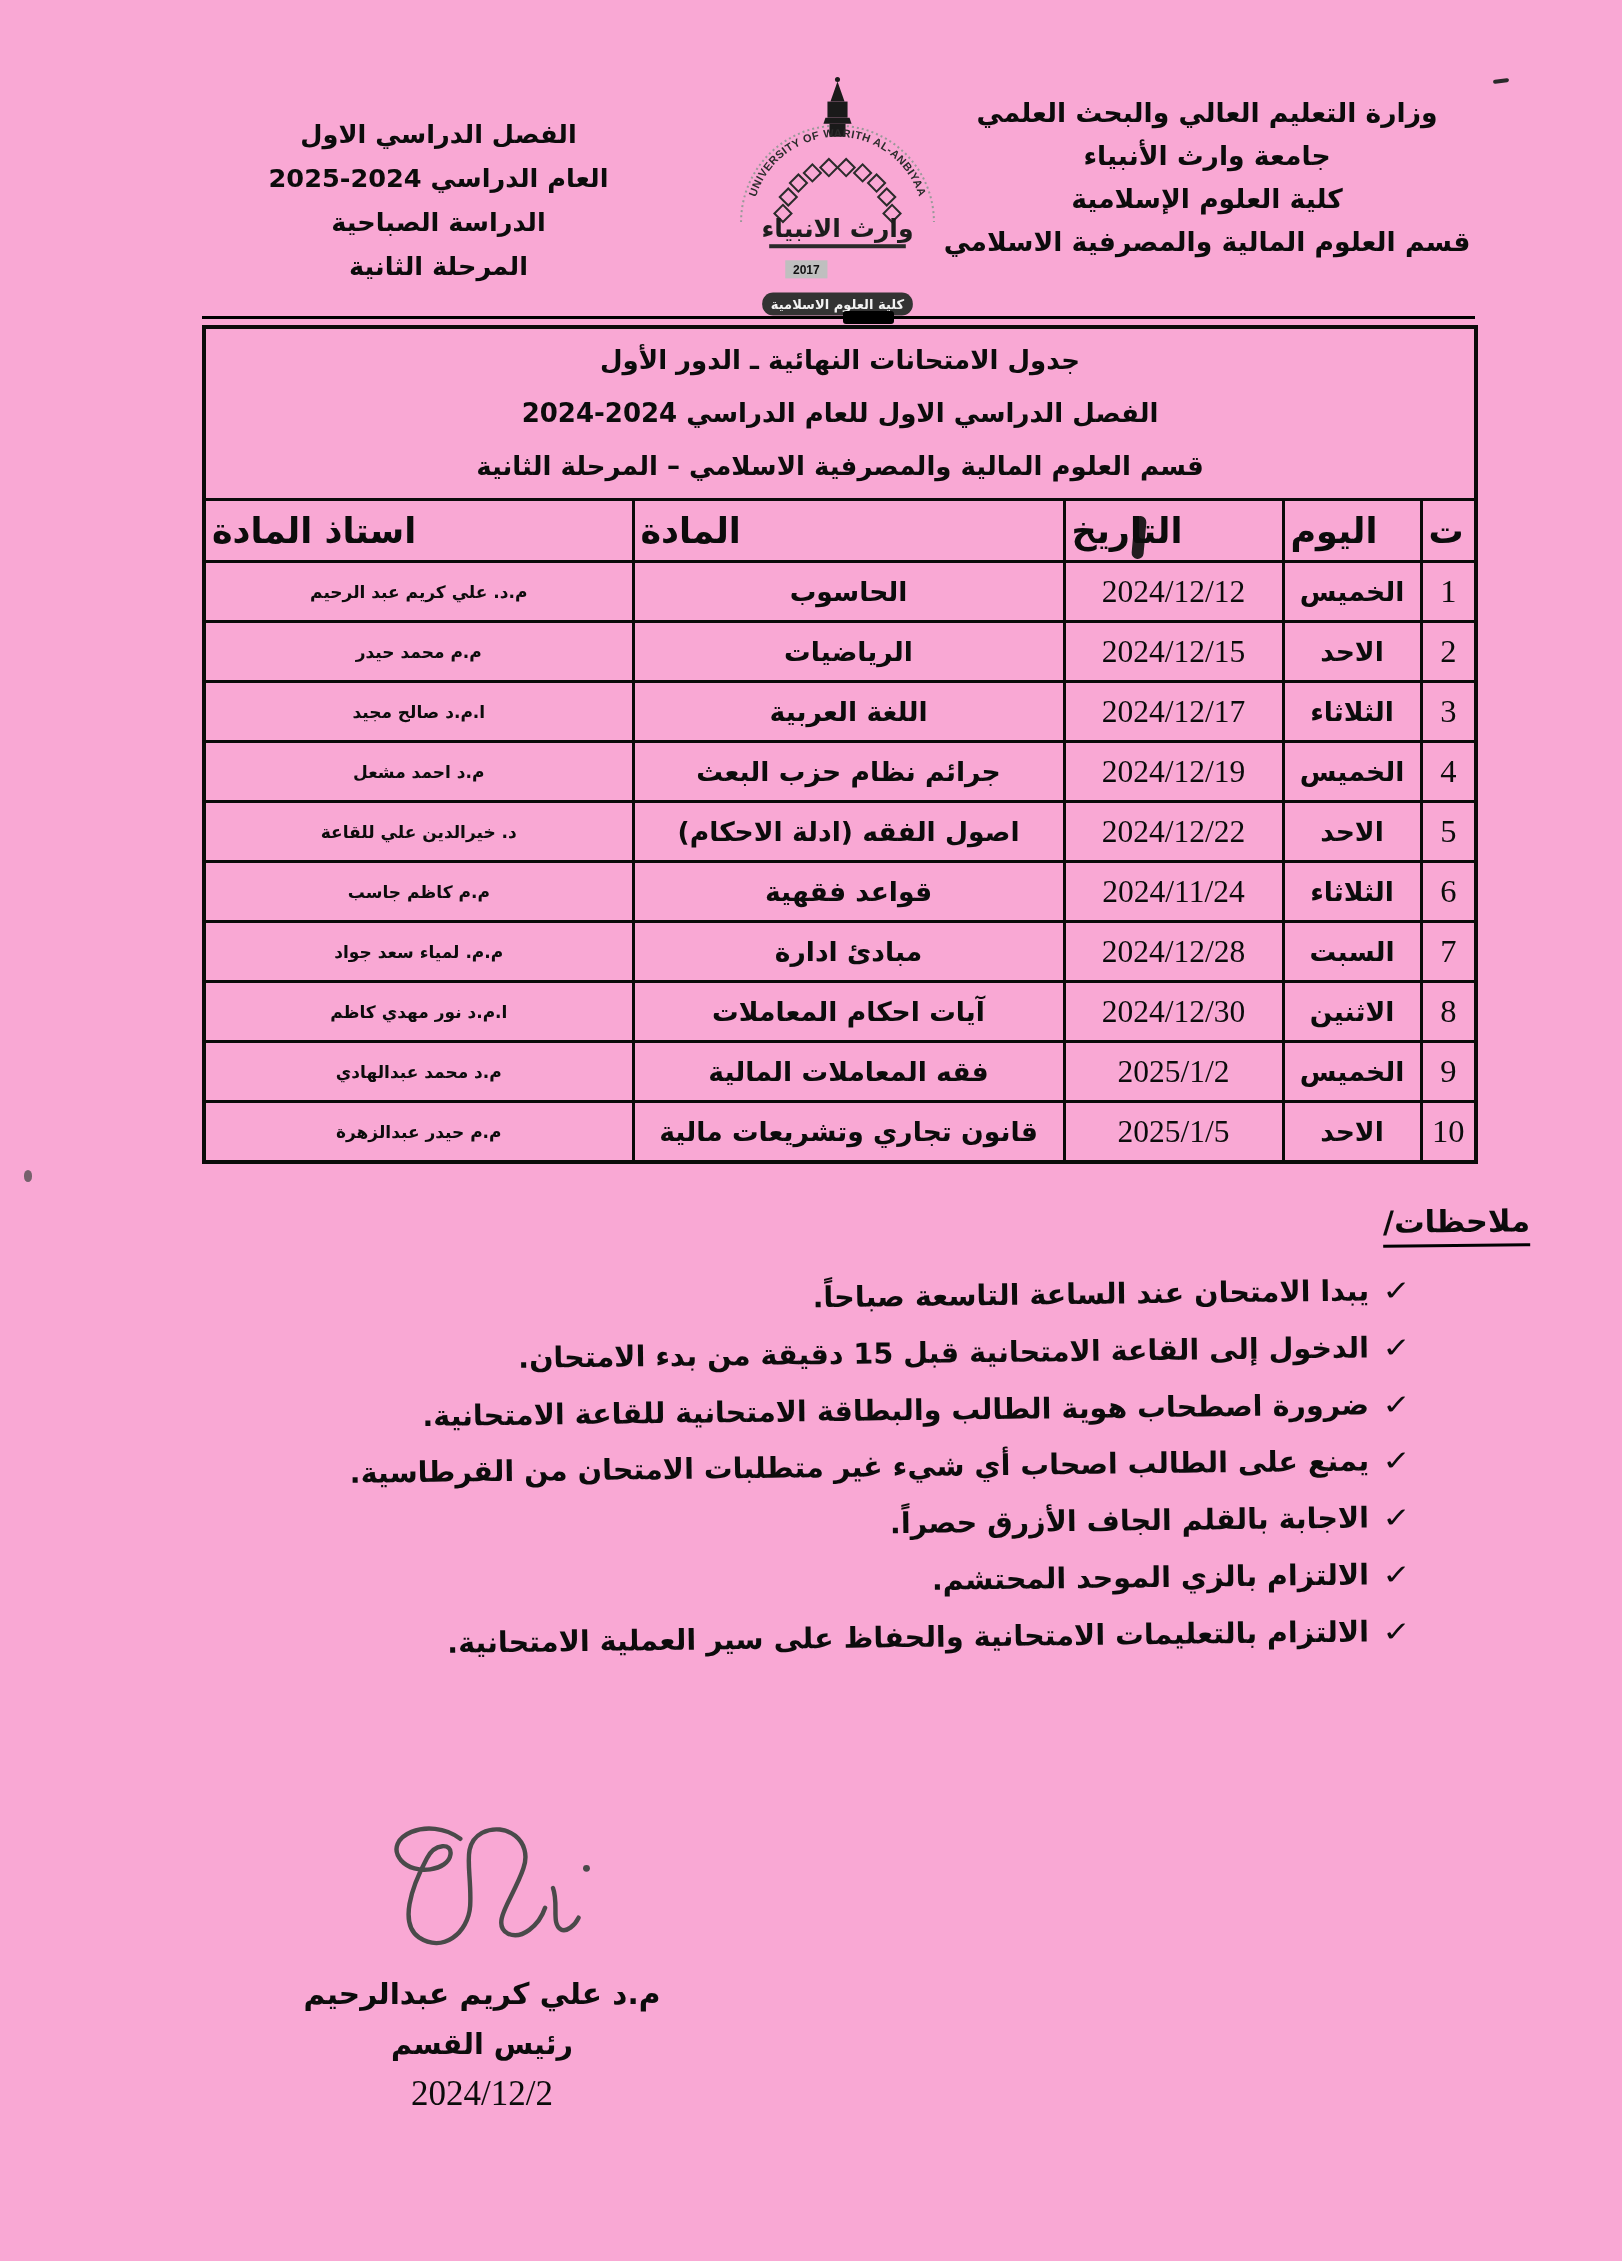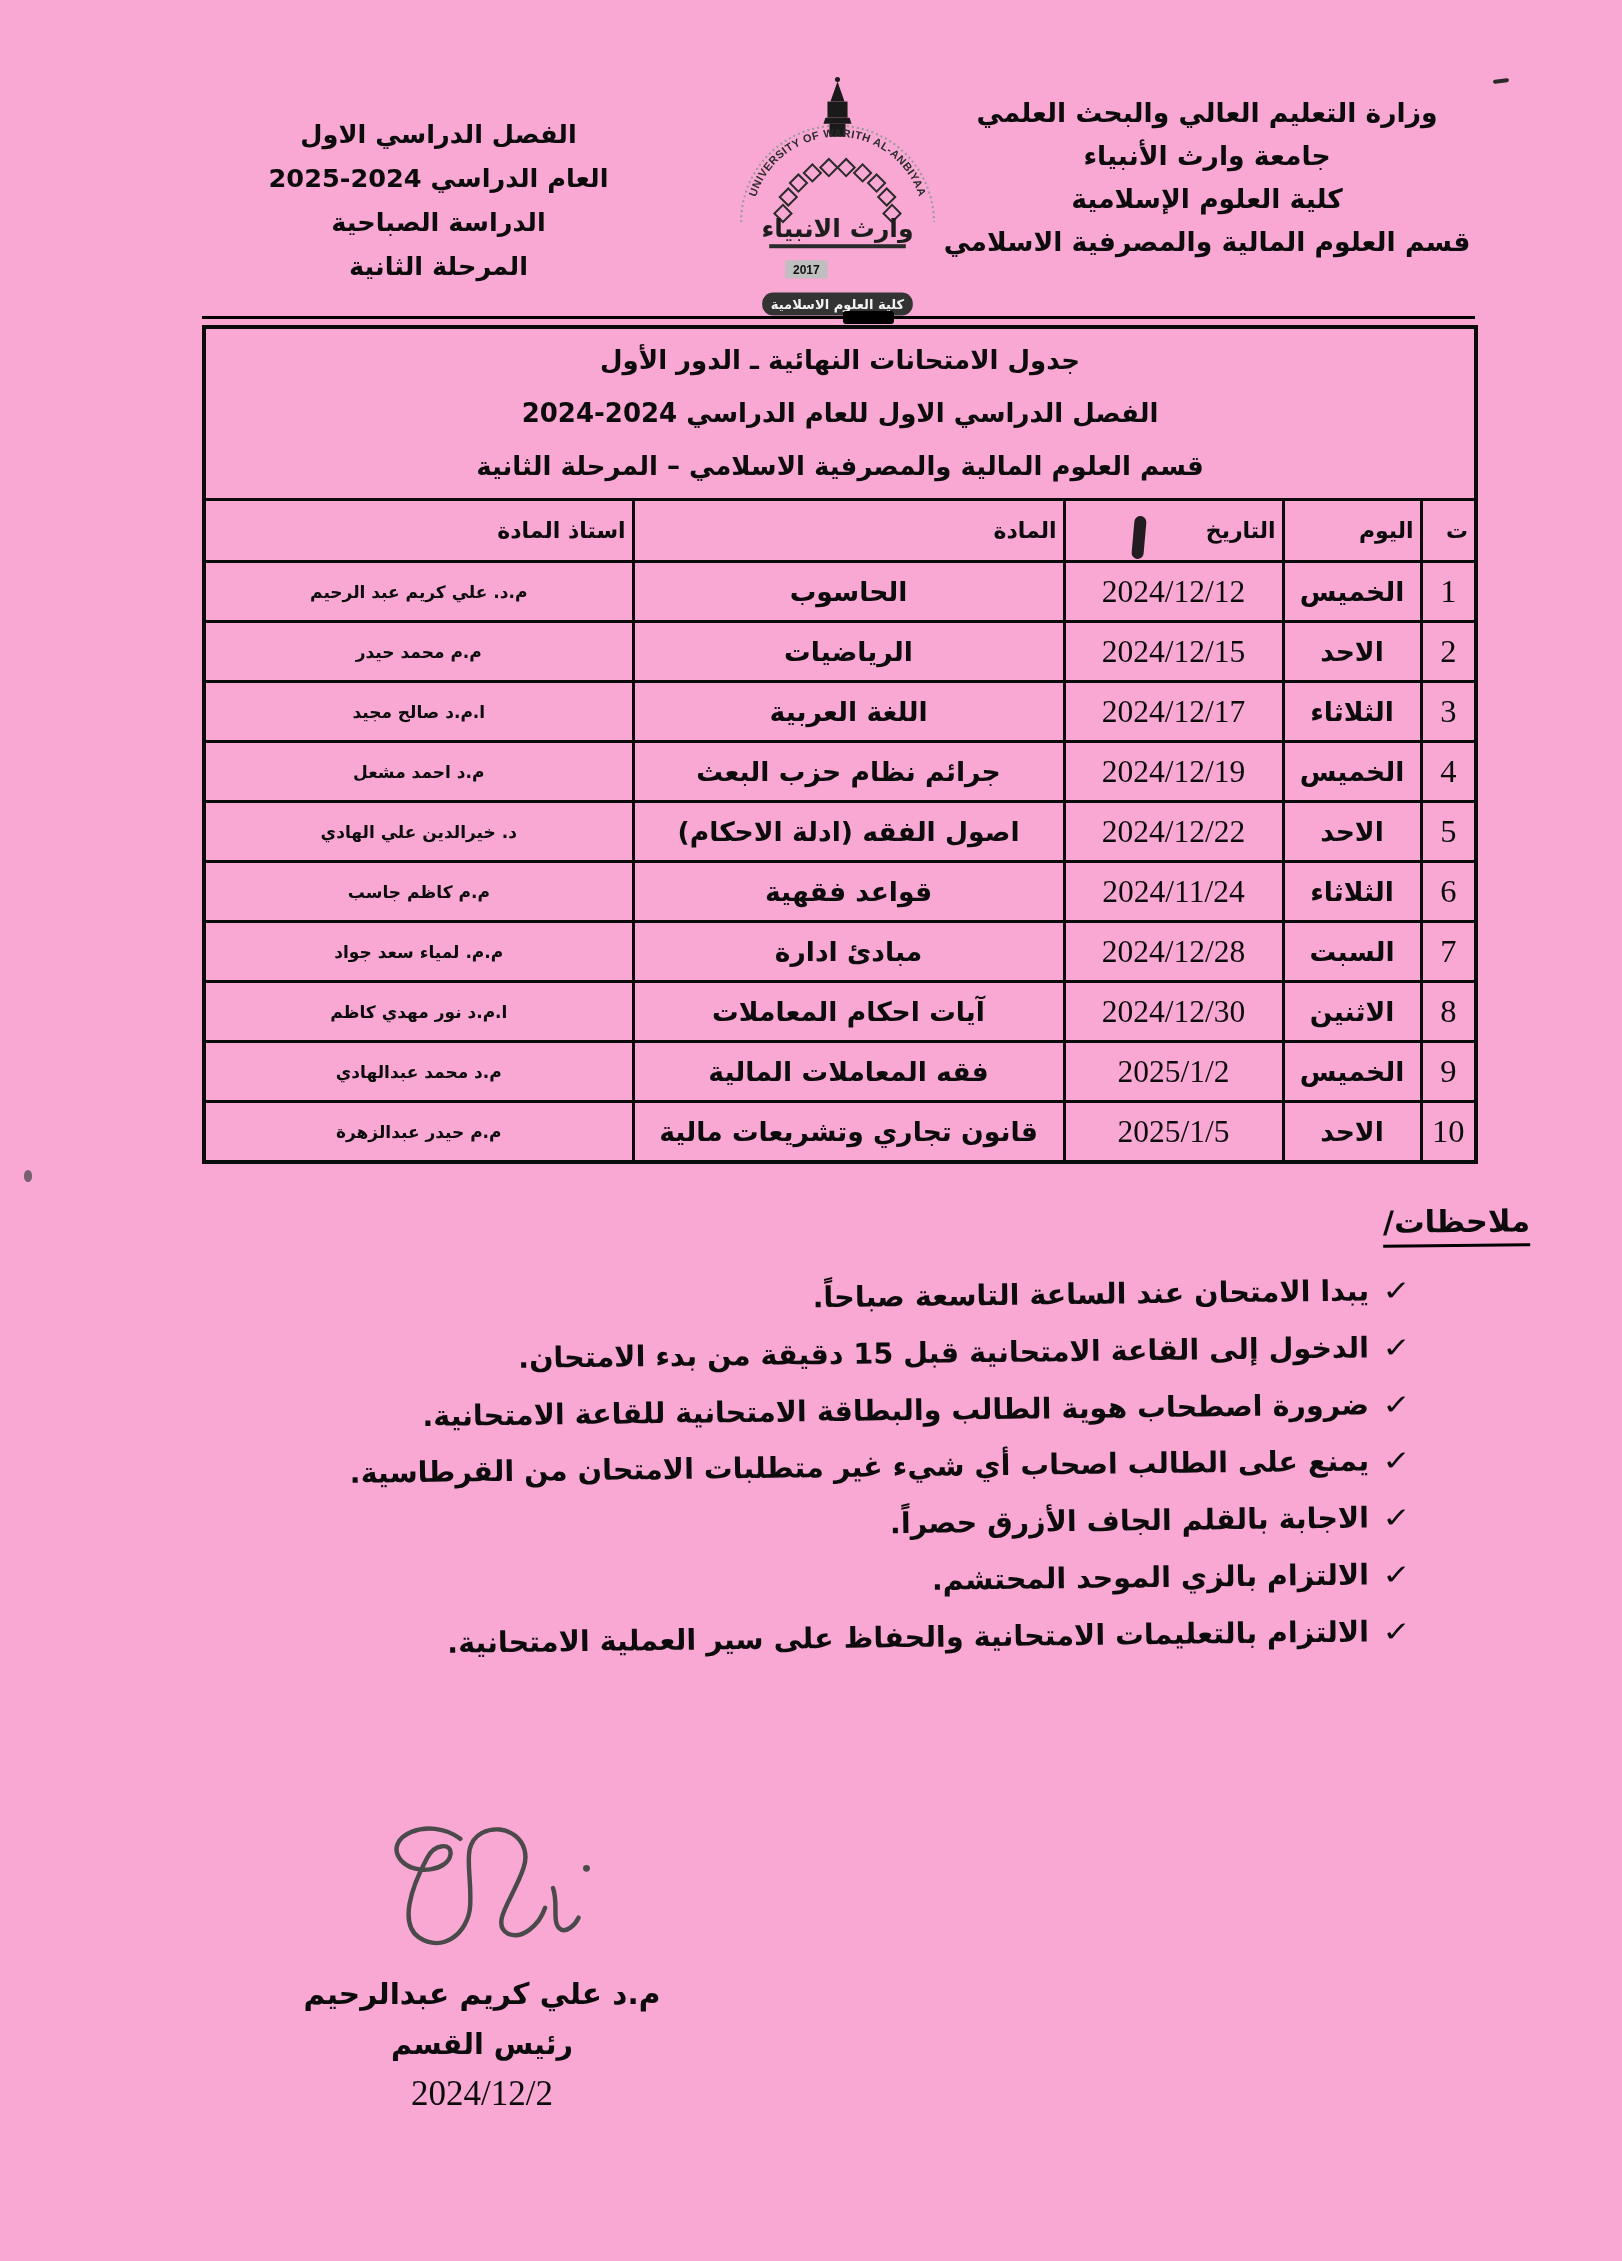--- a/index.html
+++ b/index.html
@@ -18,21 +18,21 @@
     direction:rtl; }
   .logo { position:absolute; top:71px; left:727px; width:221px; height:252px; }
   
   .topline { position:absolute; left:202px; top:316px; width:1273px; height:3px; background:#000; }
   .exam-table { position:absolute; top:325px; left:202px; width:1273px;
     border-collapse:collapse; direction:rtl; table-layout:fixed;
     border:4.9px solid #0b0b0b; }
   .exam-table th, .exam-table td { border:3px solid #0b0b0b; padding:0 5.9px; overflow:hidden; }
   .title-cell { height:169px; text-align:center; font-weight:700;
     font-size:26px; line-height:53px; }
-  .head-row th { height:59px; font-size:22px; font-weight:700; text-align:right; }
+  .head-row th { height:59px; font-size:35px; font-weight:700; text-align:left; }
   .exam-table tbody td { height:57px; text-align:center; vertical-align:middle; }
   .c-no   { font-family:"Liberation Serif", serif; font-size:32.5px; font-weight:400; }
   .c-day  { font-size:26.6px; font-weight:700; }
   .c-date { font-family:"Liberation Serif", serif; font-size:31.5px; direction:ltr; font-weight:400; }
   .c-subj { font-size:26.6px; font-weight:700; }
   .c-prof { font-size:17px; font-weight:700; }
   
   .notes-heading { position:absolute; top:1204px; right:100px; direction:rtl;
     font-size:30.5px; font-weight:700; border-bottom:3px solid #000;
     padding-bottom:4.9px; transform:rotate(-0.6deg); }
@@ -165,21 +165,21 @@
           <td class="c-day">الخميس</td>
           <td class="c-date">2024/12/19</td>
           <td class="c-subj">جرائم نظام حزب البعث</td>
           <td class="c-prof">م.د احمد مشعل</td>
         </tr>
         <tr>
           <td class="c-no">5</td>
           <td class="c-day">الاحد</td>
           <td class="c-date">2024/12/22</td>
           <td class="c-subj">اصول الفقه (ادلة الاحكام)</td>
-          <td class="c-prof">د. خيرالدين علي الهادي</td>
+          <td class="c-prof">د. خيرالدين علي للقاعة</td>
         </tr>
         <tr>
           <td class="c-no">6</td>
           <td class="c-day">الثلاثاء</td>
           <td class="c-date">2024/11/24</td>
           <td class="c-subj">قواعد فقهية</td>
           <td class="c-prof">م.م كاظم جاسب</td>
         </tr>
         <tr>
           <td class="c-no">7</td>

